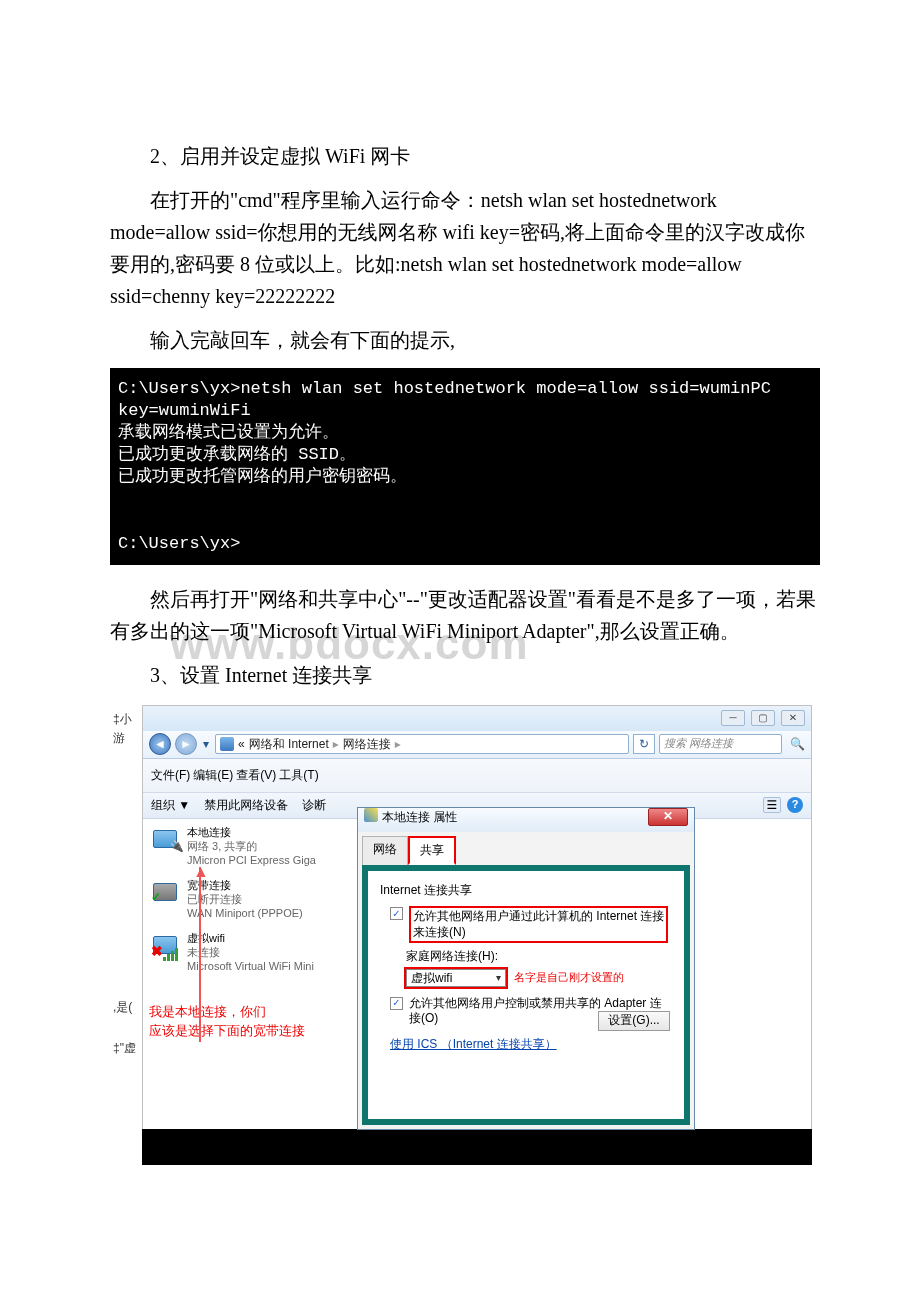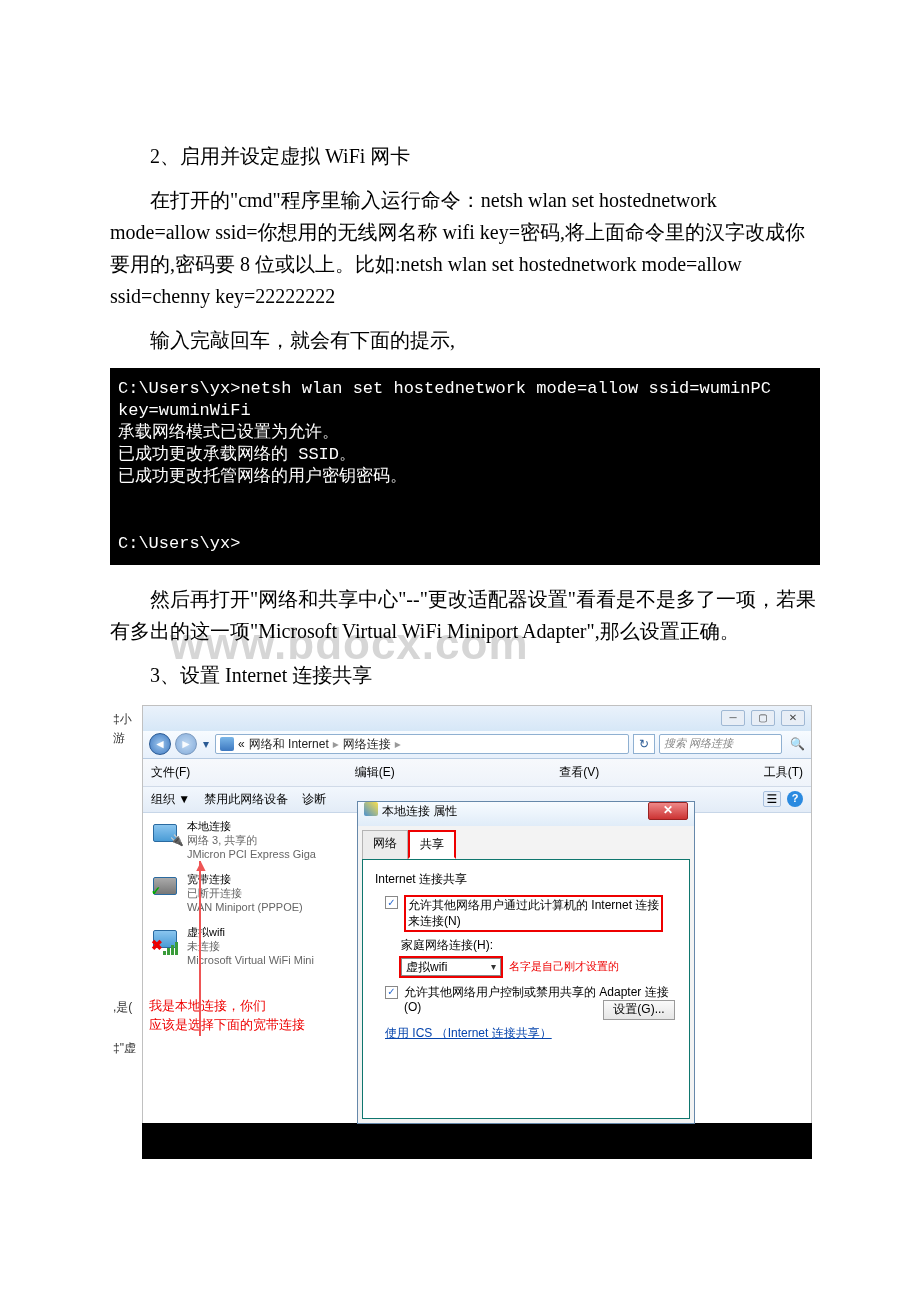--- a/index.html
+++ b/index.html
@@ -139,28 +139,27 @@
     padding: 0 4px;
     font-size: 11px;
     display:flex;align-items:center;
   }
   .search-icon {
     color: #3d78c0;
     margin-left: 4px;
   }
 
   .menu-row {
-    height: 28px;
+    height: 34px;
     background: linear-gradient(#f7f9fc, #eef3fa);
     display: flex; align-items: center;
-    gap: 12px;
+    gap: 3px;
     padding: 0 8px;
     font-size: 12px;
     border-bottom: 1px solid #d0dae8;
-    justify-content: space-between;
   }
   .toolbar-row {
     height: 26px;
     background: linear-gradient(#f2f7fd, #e3ecf7);
     display: flex; align-items: center;
     gap: 14px;
     padding: 0 8px;
     font-size: 12px;
     border-bottom: 1px solid #c7d6e8;
     justify-content: space-between;
@@ -295,21 +294,21 @@
   }
   .tab.active {
     background: #fff;
     border: 2px solid #e00;
     border-bottom: 2px solid #fff;
     position: relative;
     z-index: 2;
   }
   .dialog-body {
     background: #fff;
-    border: 1px solid #0f766e;
+    border: 6px solid #0f766e;
     margin: 0 4px 4px 4px;
     padding: 10px 12px;
     min-height: 260px;
     font-size: 12px;
     position: relative;
   }
   .group-title { margin-bottom: 6px; }
   .check-row {
     display: flex;
     align-items: flex-start;

